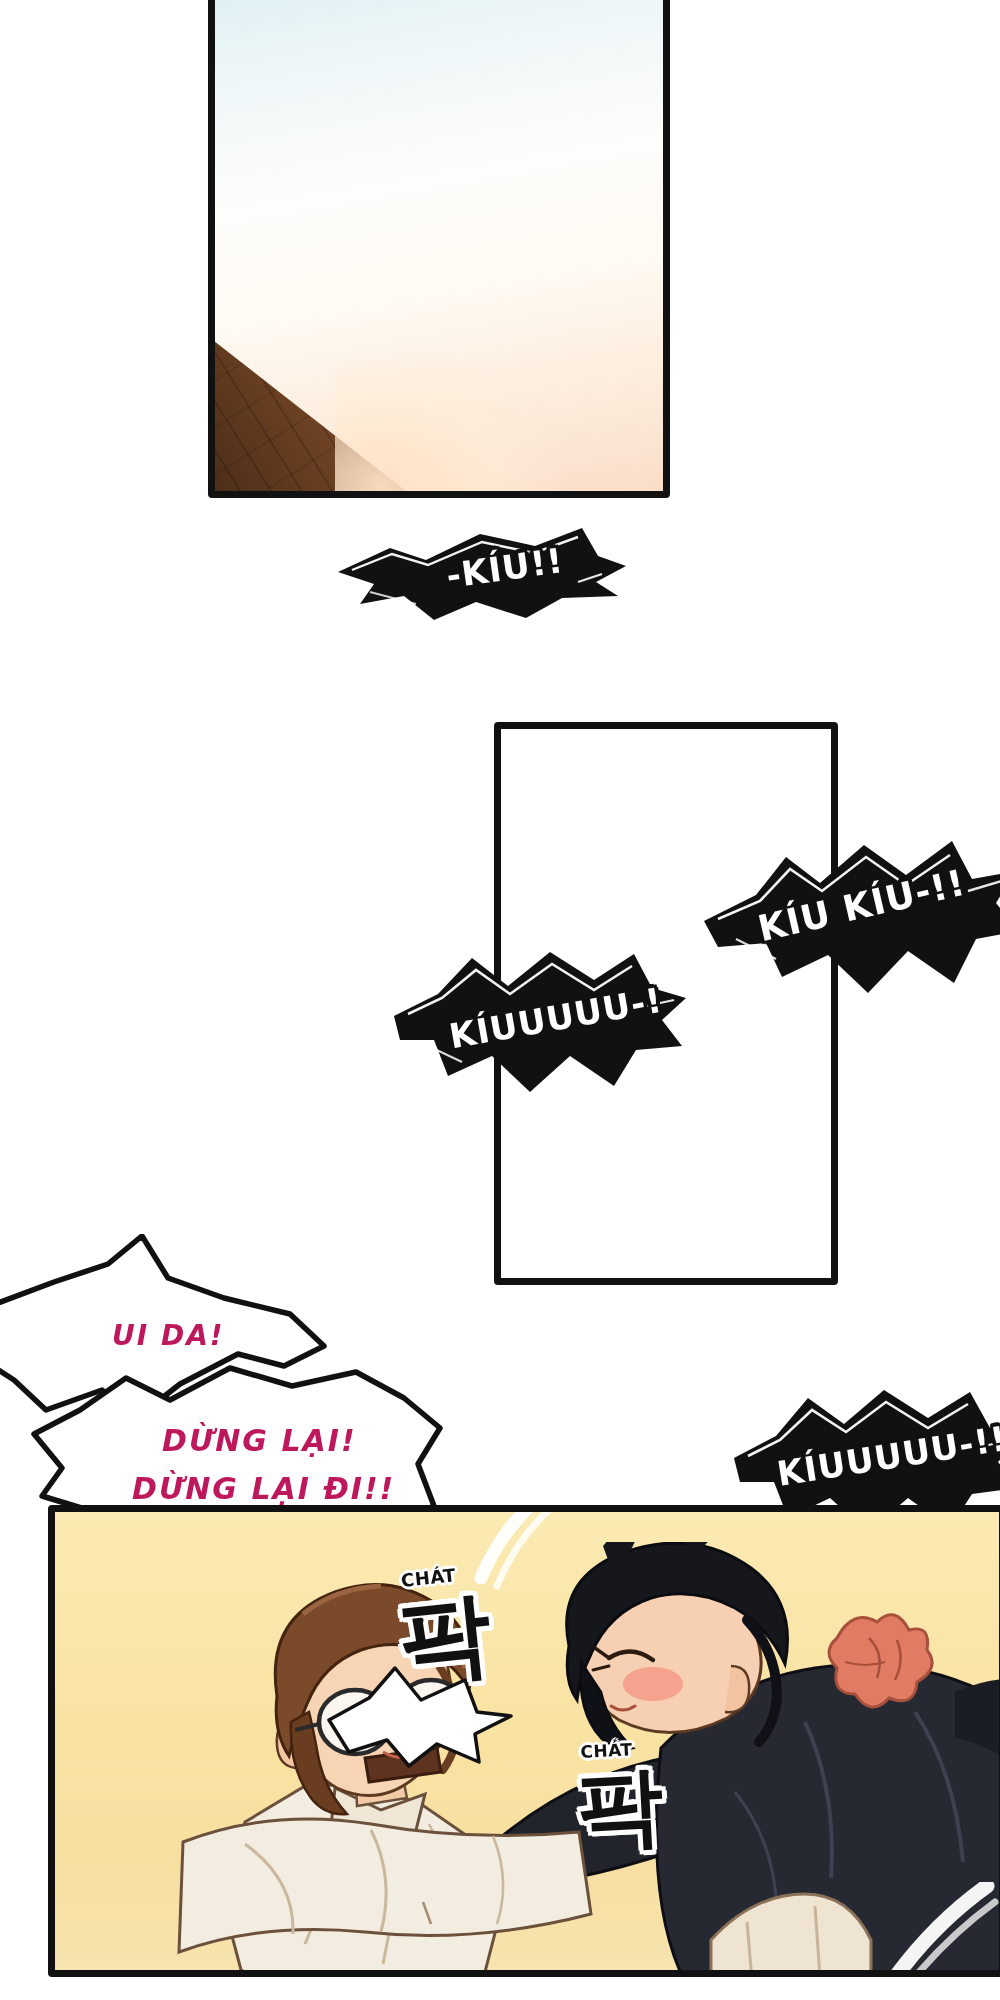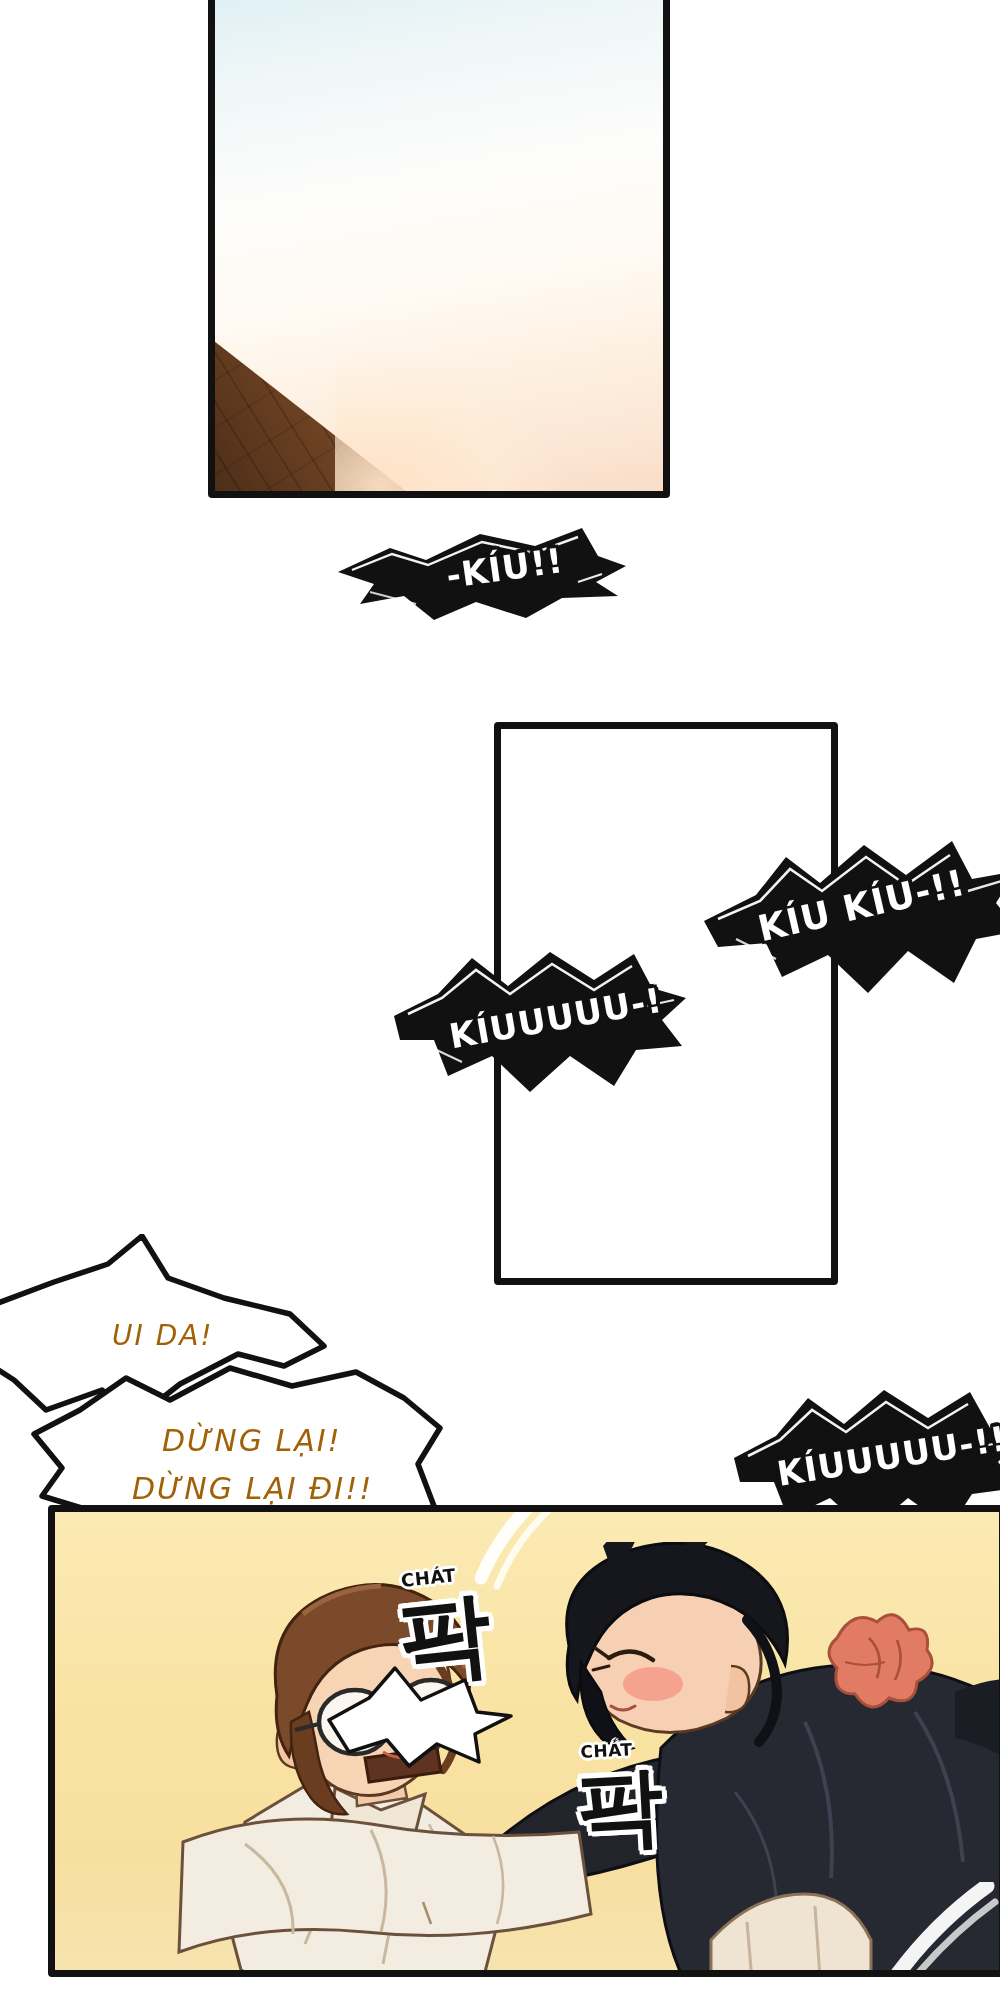--- a/index.html
+++ b/index.html
@@ -112,22 +112,22 @@
     white-space: nowrap;
     text-shadow:
       -3px -3px 0 #111, 3px -3px 0 #111, -3px 3px 0 #111, 3px 3px 0 #111,
       -4px 0 0 #111, 4px 0 0 #111, 0 -4px 0 #111, 0 4px 0 #111,
       -2px -4px 0 #111, 2px 4px 0 #111;
   }
 
   
   .bubble-text {
     position: absolute;
-    color: #a16207;
-    font-weight: 400;
+    color: #be185d;
+    font-weight: 700;
     font-style: italic;
     font-family: "DejaVu Sans", sans-serif;
     letter-spacing: 2px;
     white-space: nowrap;
     line-height: 1.42;
   }
 
   
   .impact-label {
     position: absolute;

